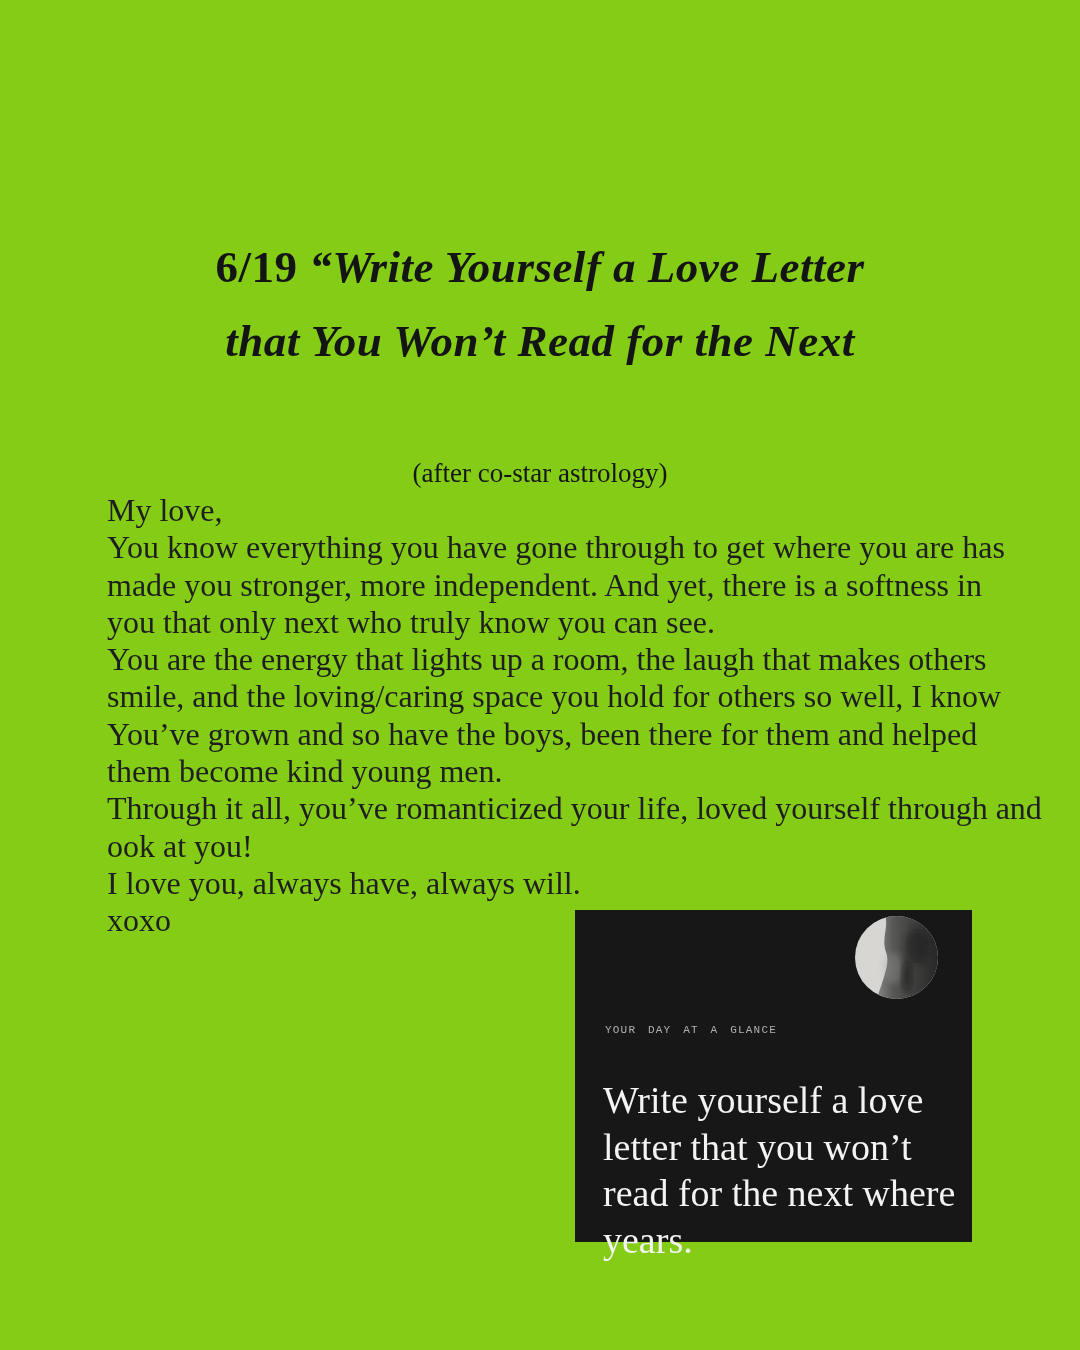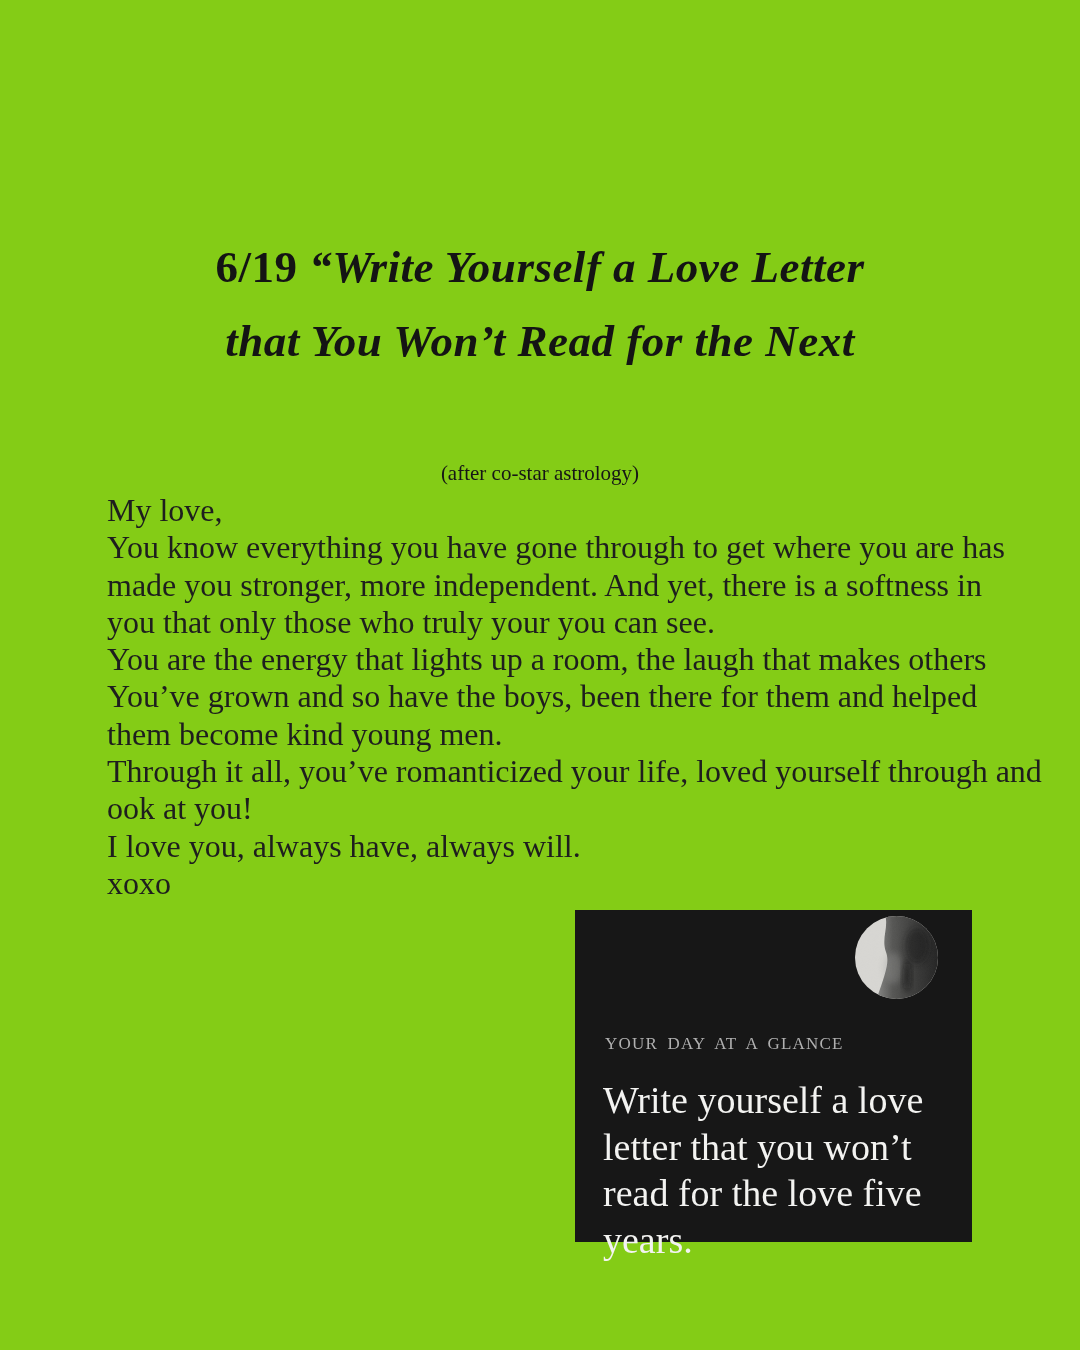--- a/index.html
+++ b/index.html
@@ -30,21 +30,21 @@
   .title .roman { font-style: normal; }
   .title .ital  { font-style: italic; }
 
   .subtitle {
     position: absolute;
     top: 456px;
     left: 0;
     width: 1080px;
     text-align: center;
     color: #161616;
-    font-size: 21px;
+    font-size: 27px;
     line-height: 34px;
   }
 
   
   .letter {
     position: absolute;
     left: 107px;
     top: 492px;
     width: 880px;
     color: #1e1e1e;
@@ -68,23 +68,23 @@
     top: 6px;
     width: 83px;
     height: 83px;
     border-radius: 50%;
     overflow: hidden;
   }
   .card .photo svg { display: block; width: 83px; height: 83px; }
   .card .glance-label {
     position: absolute;
     left: 30px;
-    top: 124px;
-    font-family: Liberation Serif, serif;
-    font-size: 17px;
+    top: 114px;
+    font-family: Liberation Mono, monospace;
+    font-size: 11px;
     letter-spacing: 1.2px;
     word-spacing: 4px;
     color: #b0b0b0;
     white-space: nowrap;
   }
   .card .headline {
     position: absolute;
     left: 28px;
     top: 140px;
     color: #f3f3f1;
@@ -103,22 +103,23 @@
     <span class="t-line"><span class="roman">6/19 </span><span class="ital">“Write Yourself a Love Letter</span></span>
     <span class="t-line ital">that You Won’t Read for the Next</span>
   </h1>
 
   <div class="subtitle">(after co-star astrology)</div>
 
   <div class="letter">
     <span class="line">My love,</span>
     <span class="line">You know everything you have gone through to get where you are has</span>
     <span class="line">made you stronger, more independent. And yet, there is a softness in</span>
-    <span class="line">you that only those who truly your you can see.</span>
+    <span class="line">you that only next who truly know you can see.</span>
     <span class="line">You are the energy that lights up a room, the laugh that makes others</span>
+    <span class="line">smile, and the loving/caring space you hold for others so well, I know</span>
     <span class="line">You’ve grown and so have the boys, been there for them and helped</span>
     <span class="line">them become kind young men.</span>
     <span class="line">Through it all, you’ve romanticized your life, loved yourself through and</span>
     <span class="line">ook at you!</span>
     <span class="line">I love you, always have, always will.</span>
     <span class="line">xoxo</span>
   </div>
 
   <div class="card">
 
@@ -152,19 +153,19 @@
 
         <rect x="0" y="0" width="83" height="83" fill="transparent" filter="url(#grain)" opacity="0.18"></rect>
       </svg>
     </div>
 
     <div class="glance-label">YOUR DAY AT A GLANCE</div>
 
     <div class="headline">
       <span class="h-line">Write yourself a love</span>
       <span class="h-line">letter that you won’t</span>
-      <span class="h-line">read for the love five</span>
+      <span class="h-line">read for the next where</span>
       <span class="h-line">years.</span>
     </div>
 
   </div>
 
 </div>
 
 </body></html>

